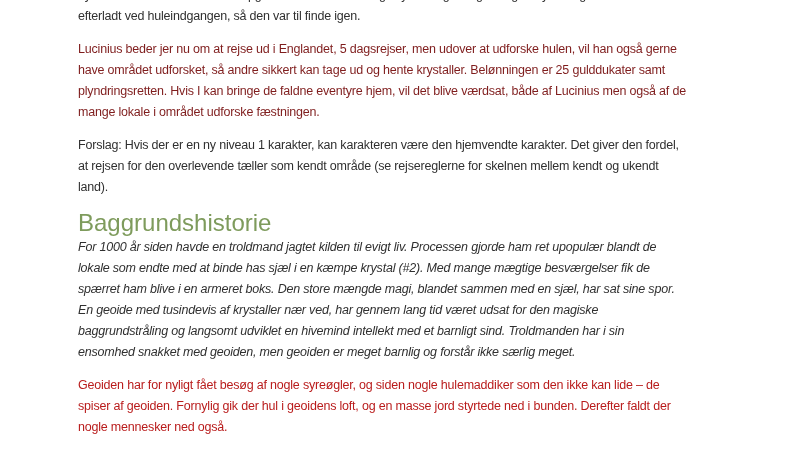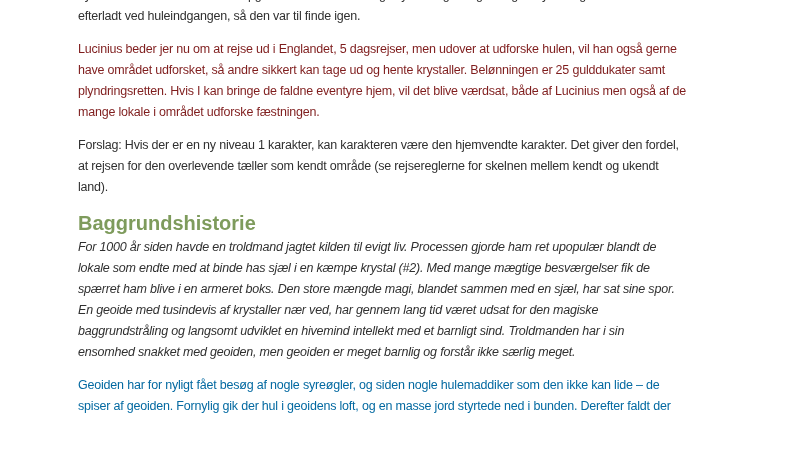--- a/index.html
+++ b/index.html
@@ -32,23 +32,23 @@
     letter-spacing: -0.2px;
   }
   .line {
     line-height: 21px;
     white-space: nowrap;
   }
   .run-italic {
     text-align: center;
   }
   .heading {
-    font-size: 20px;
+    font-size: 24px;
     line-height: 26px;
-    font-weight: 700;
+    font-weight: 400;
     color: #7e9b5c;
     letter-spacing: 0;
     margin: 12px 0 1px 0;
   }
   .heading .line {
     line-height: 26px;
   }
 </style>
 </head>
 <body style="background: rgb(255, 255, 255);">
@@ -74,18 +74,19 @@
         <div class="line"><span class="run">Baggrundshistorie</span></div>
       </h1>
       <div class="para" style="color: rgb(48, 48, 48); font-style: italic;">
         <div class="line"><span class="run">For 1000 år siden havde en troldmand jagtet kilden til evigt liv. Processen gjorde ham ret upopulær blandt de</span></div>
         <div class="line"><span class="run">lokale som endte med at binde has sjæl i en kæmpe krystal (#2). Med mange mægtige besværgelser fik de</span></div>
         <div class="line"><span class="run">spærret ham blive i en armeret boks. Den store mængde magi, blandet sammen med en sjæl, har sat sine spor.</span></div>
         <div class="line"><span class="run">En geoide med tusindevis af krystaller nær ved, har gennem lang tid været udsat for den magiske</span></div>
         <div class="line"><span class="run">baggrundstråling og langsomt udviklet en hivemind intellekt med et barnligt sind. Troldmanden har i sin</span></div>
         <div class="line"><span class="run">ensomhed snakket med geoiden, men geoiden er meget barnlig og forstår ikke særlig meget.</span></div>
       </div>
-      <div class="para" style="color: #0369a1;">
+      <div class="para" style="color: #b91c1c;">
         <div class="line"><span class="run">Geoiden har for nyligt fået besøg af nogle syreøgler, og siden nogle hulemaddiker som den ikke kan lide – de</span></div>
         <div class="line"><span class="run">spiser af geoiden. Fornylig gik der hul i geoidens loft, og en masse jord styrtede ned i bunden. Derefter faldt der</span></div>
+        <div class="line"><span class="run">nogle mennesker ned også.</span></div>
       </div>
     </div>
 </div>
 
 </body></html>

